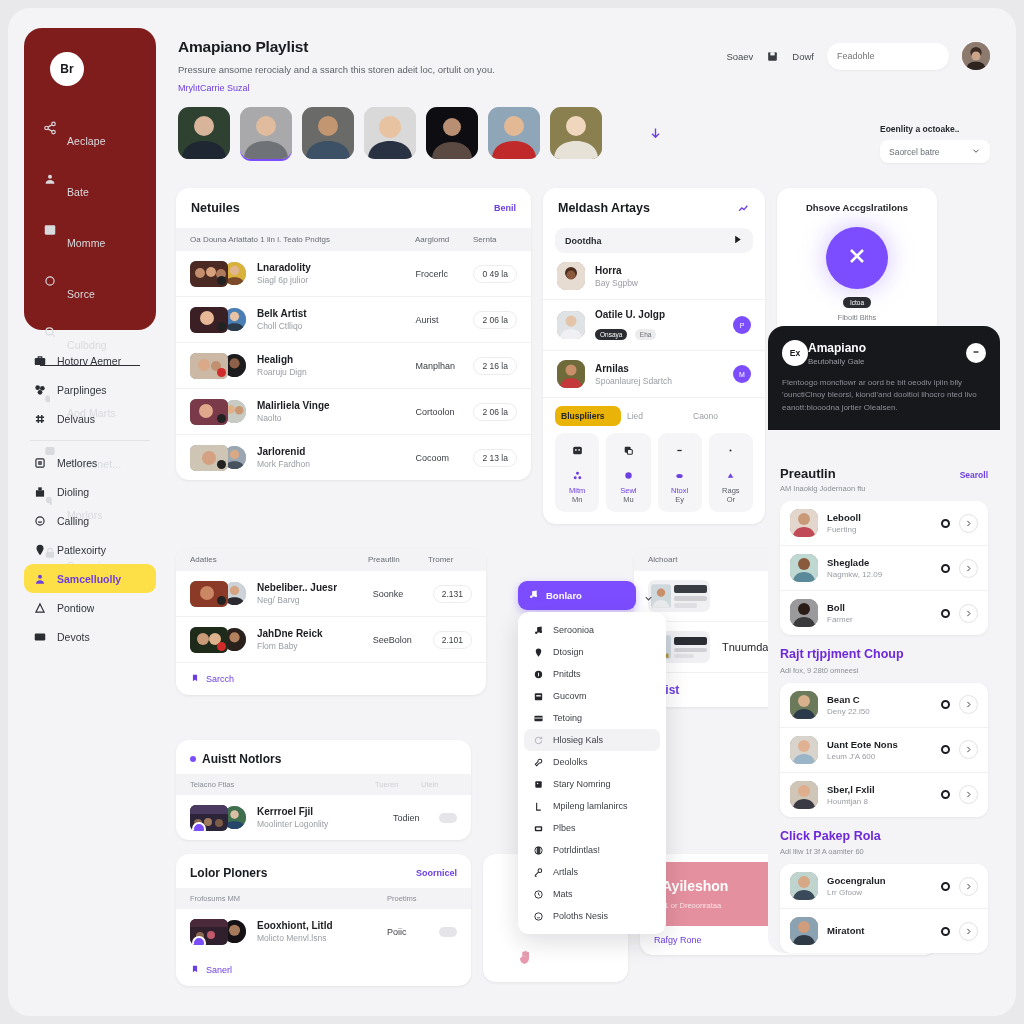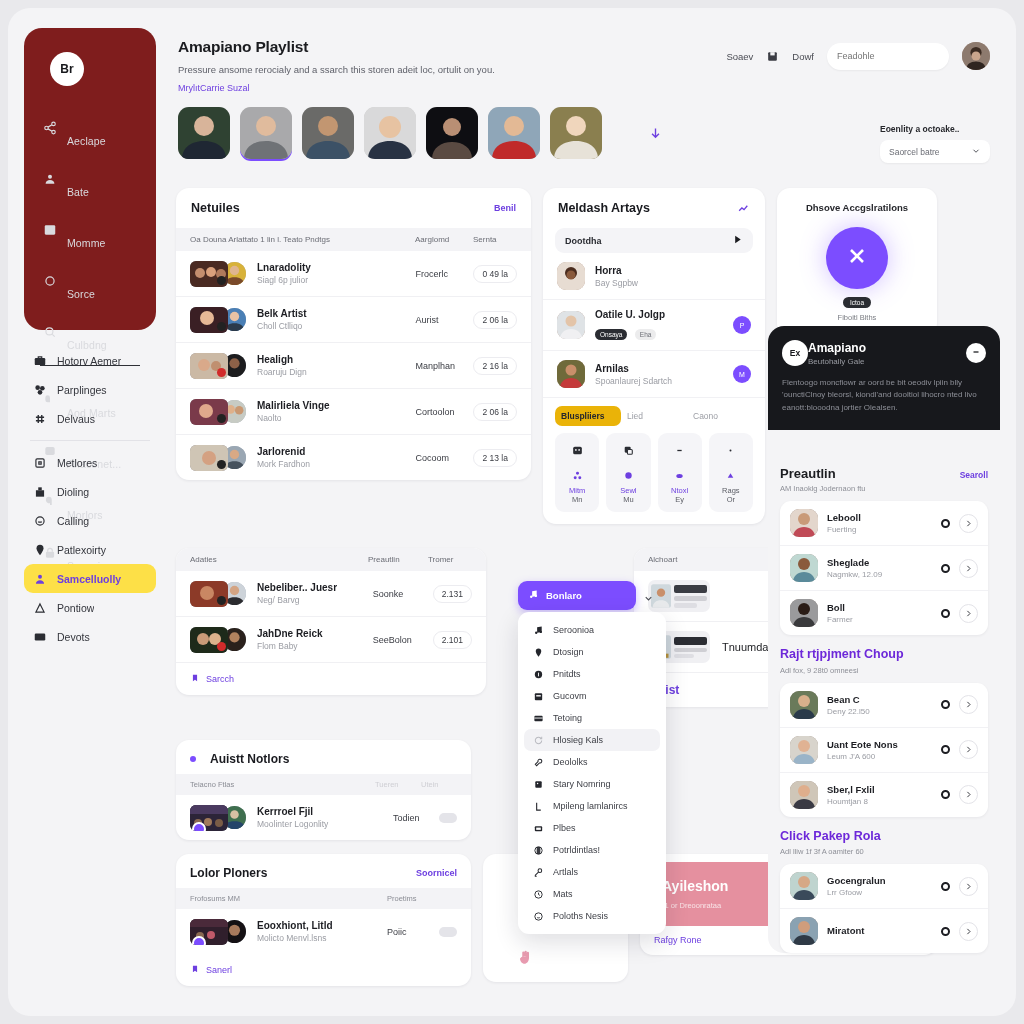--- a/index.html
+++ b/index.html
@@ -179,21 +179,21 @@
   .dd-caret { position:absolute;right:12px;top:9px;color:#4c4e56;}
   .dd-caret svg{width:11px;height:11px;}
   .dd-menu { background:#fff;border-radius:11px;box-shadow:0 8px 24px rgba(20,20,40,.14);padding:7px 6px;margin-top:2px;}
   .dd-item { display:flex;align-items:center;gap:9px;padding:5px 8px;border-radius:7px;font-size:9px;color:#3c3e45;}
   .dd-item.hl { background:#f2f2f5; }
   .dd-item .di { width:12px;height:12px;display:flex;align-items:center;justify-content:center;color:#24262c;flex:0 0 12px;}
   .dd-item .di svg{width:11px;height:11px;}
 
   
   .bsec { background:#fff;border-radius:13px;box-shadow:0 1px 3px rgba(20,20,40,.07);}
-  .bsec-ttl { font-size:12px;font-weight:700;color:#191a1f;display:flex;align-items:center;gap:14px;padding:12px 14px 8px 14px;}
+  .bsec-ttl { font-size:12px;font-weight:700;color:#191a1f;display:flex;align-items:center;gap:6px;padding:12px 14px 8px 14px;}
   .dotv { width:6px;height:6px;border-radius:50%;background:#7c4dff;}
   .brow-hd { display:flex;background:#f3f3f6;padding:6px 14px;font-size:7.5px;color:#8b8d95;}
   .toggle { width:18px;height:10px;border-radius:6px;background:#e4e4e9;}
   .foot-link { display:flex;align-items:center;gap:6px;padding:10px 14px;font-size:9px;color:#6d3fe0;}
   .foot-link svg{width:10px;height:10px;}
   .pinkcard { background:#e5909f;border-radius:12px;padding:16px 14px;color:#fff;}
   .pc-t { font-size:14px;font-weight:700;}
   .pc-s { font-size:7.5px;opacity:.75;margin-top:7px;}
 </style>
 </head>

